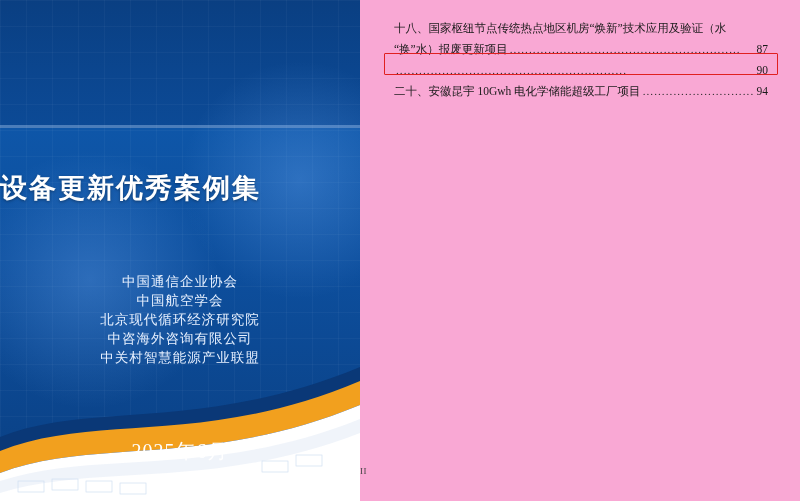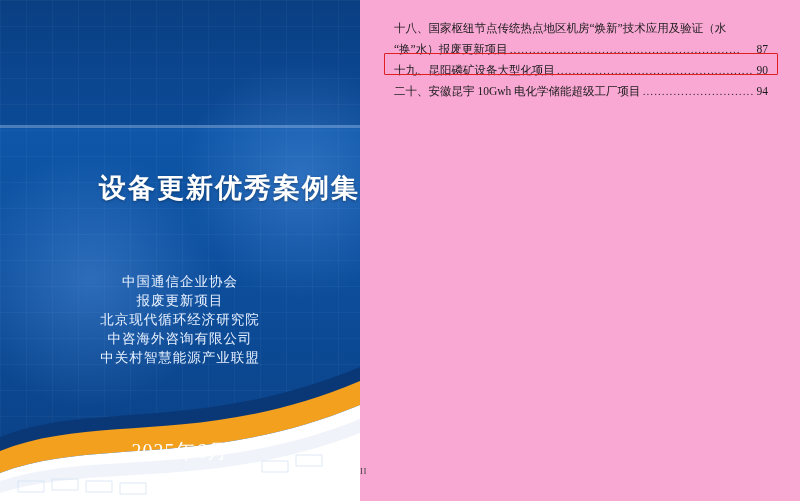--- a/index.html
+++ b/index.html
@@ -74,21 +74,21 @@
     pointer-events: none;
   }
   .glow-1 { left: -40px; top: 150px; width: 260px; height: 260px; }
   .glow-2 { left: 180px; top: 60px;  width: 240px; height: 240px; }
 
   .cover-title {
     position: absolute;
     left: 0;
     top: 170px;
     width: 100%;
-    text-align: right;
+    text-align: left;
     color: #ffffff;
     font-size: 27px;
     letter-spacing: 2px;
     font-weight: bold;
     font-family: "Liberation Serif", serif;
     text-shadow: 0 1px 3px rgba(0,0,0,0.35);
   }
   .cover-orgs {
     position: absolute;
     left: 0;
@@ -214,21 +214,21 @@
           <rect x="262" y="120" width="26" height="11"></rect>
           <rect x="296" y="114" width="26" height="11"></rect>
         </g>
       </svg>
     </div>
 
     <div class="cover-title">设备更新优秀案例集</div>
 
     <div class="cover-orgs">
       <div>中国通信企业协会</div>
-      <div>报废更新项目</div>
+      <div>中国航空学会</div>
       <div>北京现代循环经济研究院</div>
       <div>中咨海外咨询有限公司</div>
       <div>中关村智慧能源产业联盟</div>
     </div>
 
     <div class="cover-date">2025年6月</div>
   </div>
 
   <div class="textpage">
 
@@ -240,21 +240,20 @@
         </div>
         <div class="row">
           <span class="toc-label">“换”水）报废更新项目</span>
           <span class="toc-dots">............................................................</span>
           <span class="toc-page">87</span>
         </div>
       </div>
 
       <div class="toc-entry">
         <div class="row">
-          <span class="toc-label">十九、昆阳磷矿设备大型化项目</span>
           <span class="toc-dots">............................................................</span>
           <span class="toc-page">90</span>
         </div>
       </div>
 
       <div class="toc-entry">
         <div class="row">
           <span class="toc-label">二十、安徽昆宇 10Gwh 电化学储能超级工厂项目</span>
           <span class="toc-dots">............................................................</span>
           <span class="toc-page">94</span>

